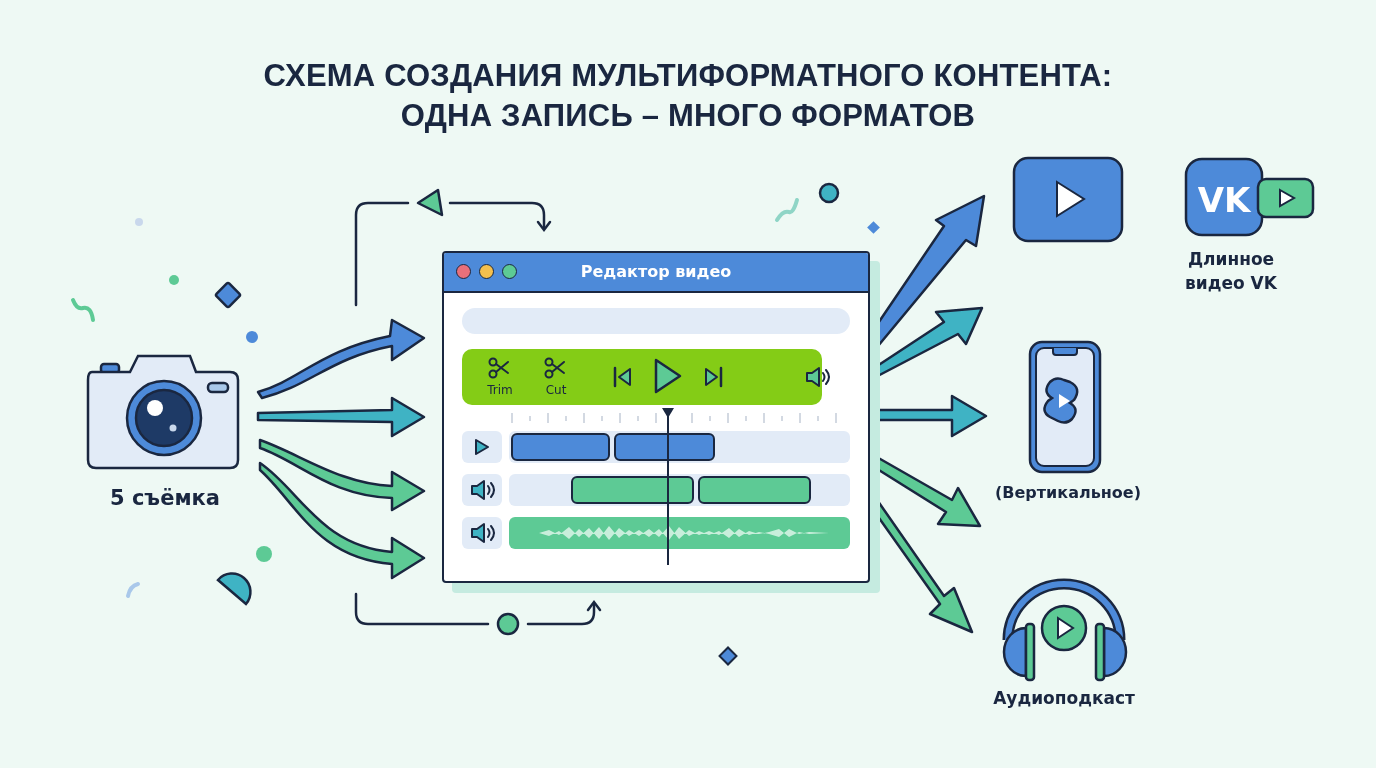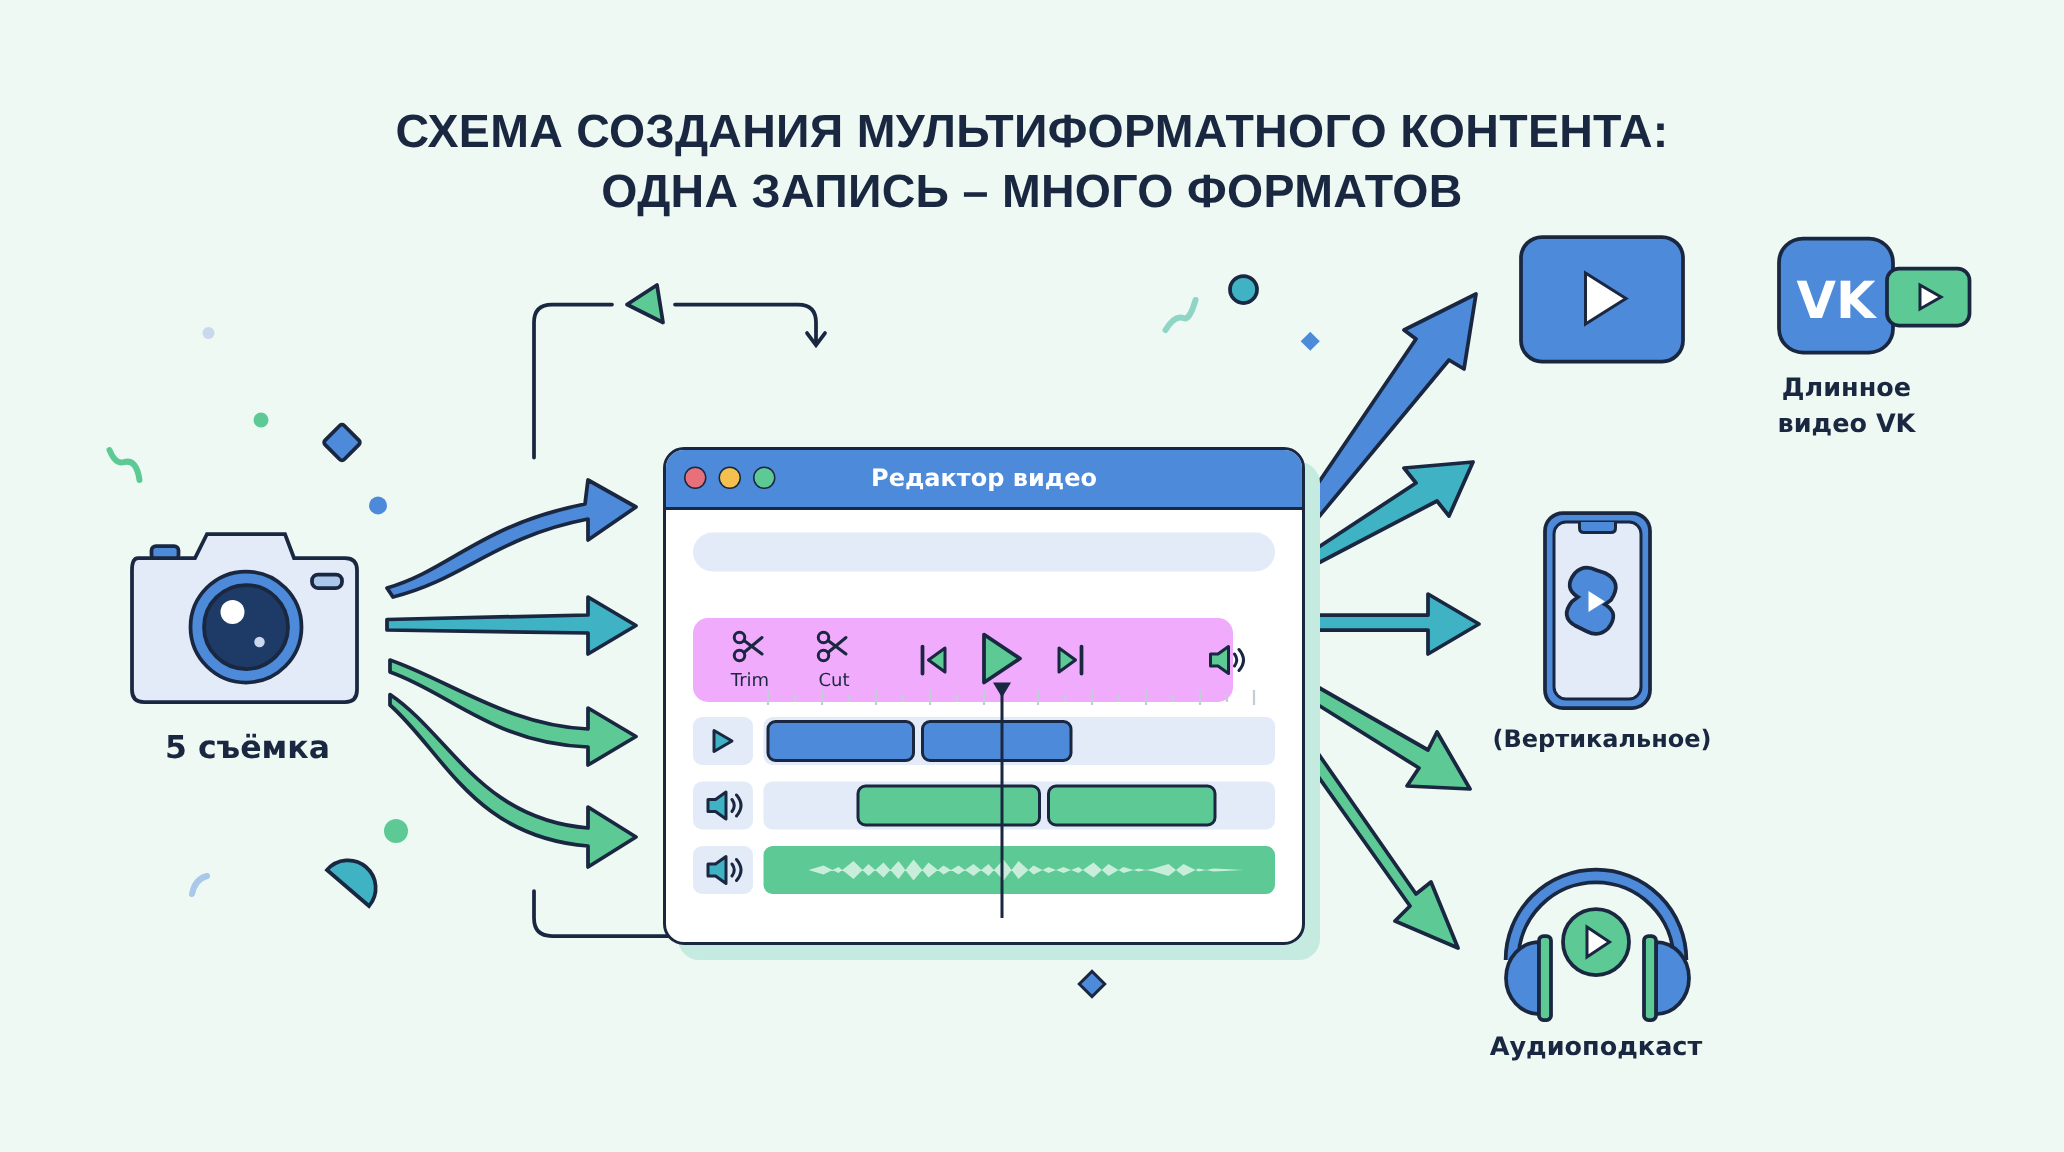--- a/index.html
+++ b/index.html
@@ -3,52 +3,52 @@
 <meta charset="utf-8">
 <style>
   html, body { margin:0; padding:0; }
   body {
     width:1376px; height:768px; overflow:hidden; position:relative;
     background:#eef9f4;
     font-family:"DejaVu Sans", "Liberation Sans", sans-serif;
     color:#1a2740;
   }
   .title {
-    position:absolute; left:0; top:68px; width:1376px; text-align:center;
+    position:absolute; left:0; top:56px; width:1376px; text-align:center;
     font-family:"Liberation Sans", sans-serif; font-weight:700;
     font-size:31px; line-height:40px; color:#1a2740; letter-spacing:0.2px;
   }
   .title div { white-space:nowrap; }
   svg.layer { position:absolute; left:0; top:0; }
   .label {
     position:absolute; text-align:center; font-weight:700; color:#1a2740;
     font-family:"DejaVu Sans", sans-serif;
   }
   .label .sub { font-weight:700; }
   .win {
     position:absolute; left:442px; top:251px; width:424px; height:328px;
-    background:#ffffff; border:2px solid #1a2740; border-radius:14px;
-    box-shadow:10px 10px 0 #c5ebe0; overflow:hidden;margin-top:47px;
+    background:#ffffff; border:2px solid #1a2740; border-radius:4px;
+    box-shadow:10px 10px 0 #c5ebe0; overflow:hidden;
   }
   .win-bar {
     height:38px; background:#4d8ad9; border-bottom:2px solid #1a2740;
     position:relative;
   }
   .dot { position:absolute; top:11px; width:13px; height:13px; border-radius:50%; border:1.5px solid #1a2740; }
   .win-title {
     position:absolute; left:0; right:0; top:9px; text-align:center;
     color:#ffffff; font-weight:700; font-size:16px;
   }
   .search-bar {
     position:absolute; left:18px; top:55px; width:388px; height:26px;
     background:#e2ebf7; border-radius:13px;
   }
   .toolbar {
-    position:absolute; left:18px; top:112px; width:360px; height:56px;
-    background:#f0abfc; border-radius:10px;
+    position:absolute; left:18px; top:96px; width:360px; height:56px;
+    background:#84cc16; border-radius:10px;
   }
   .tool { position:absolute; text-align:center; font-size:12px; color:#1a2740; }
   .tool .lbl { display:block; margin-top:1px; }
   .track-icon {
     position:absolute; left:18px; width:40px; height:32px;
     background:#e2ebf7; border-radius:6px;
   }
   .track-bg {
     position:absolute; left:65px; width:341px; height:32px;
     background:#e2ebf7; border-radius:6px;

